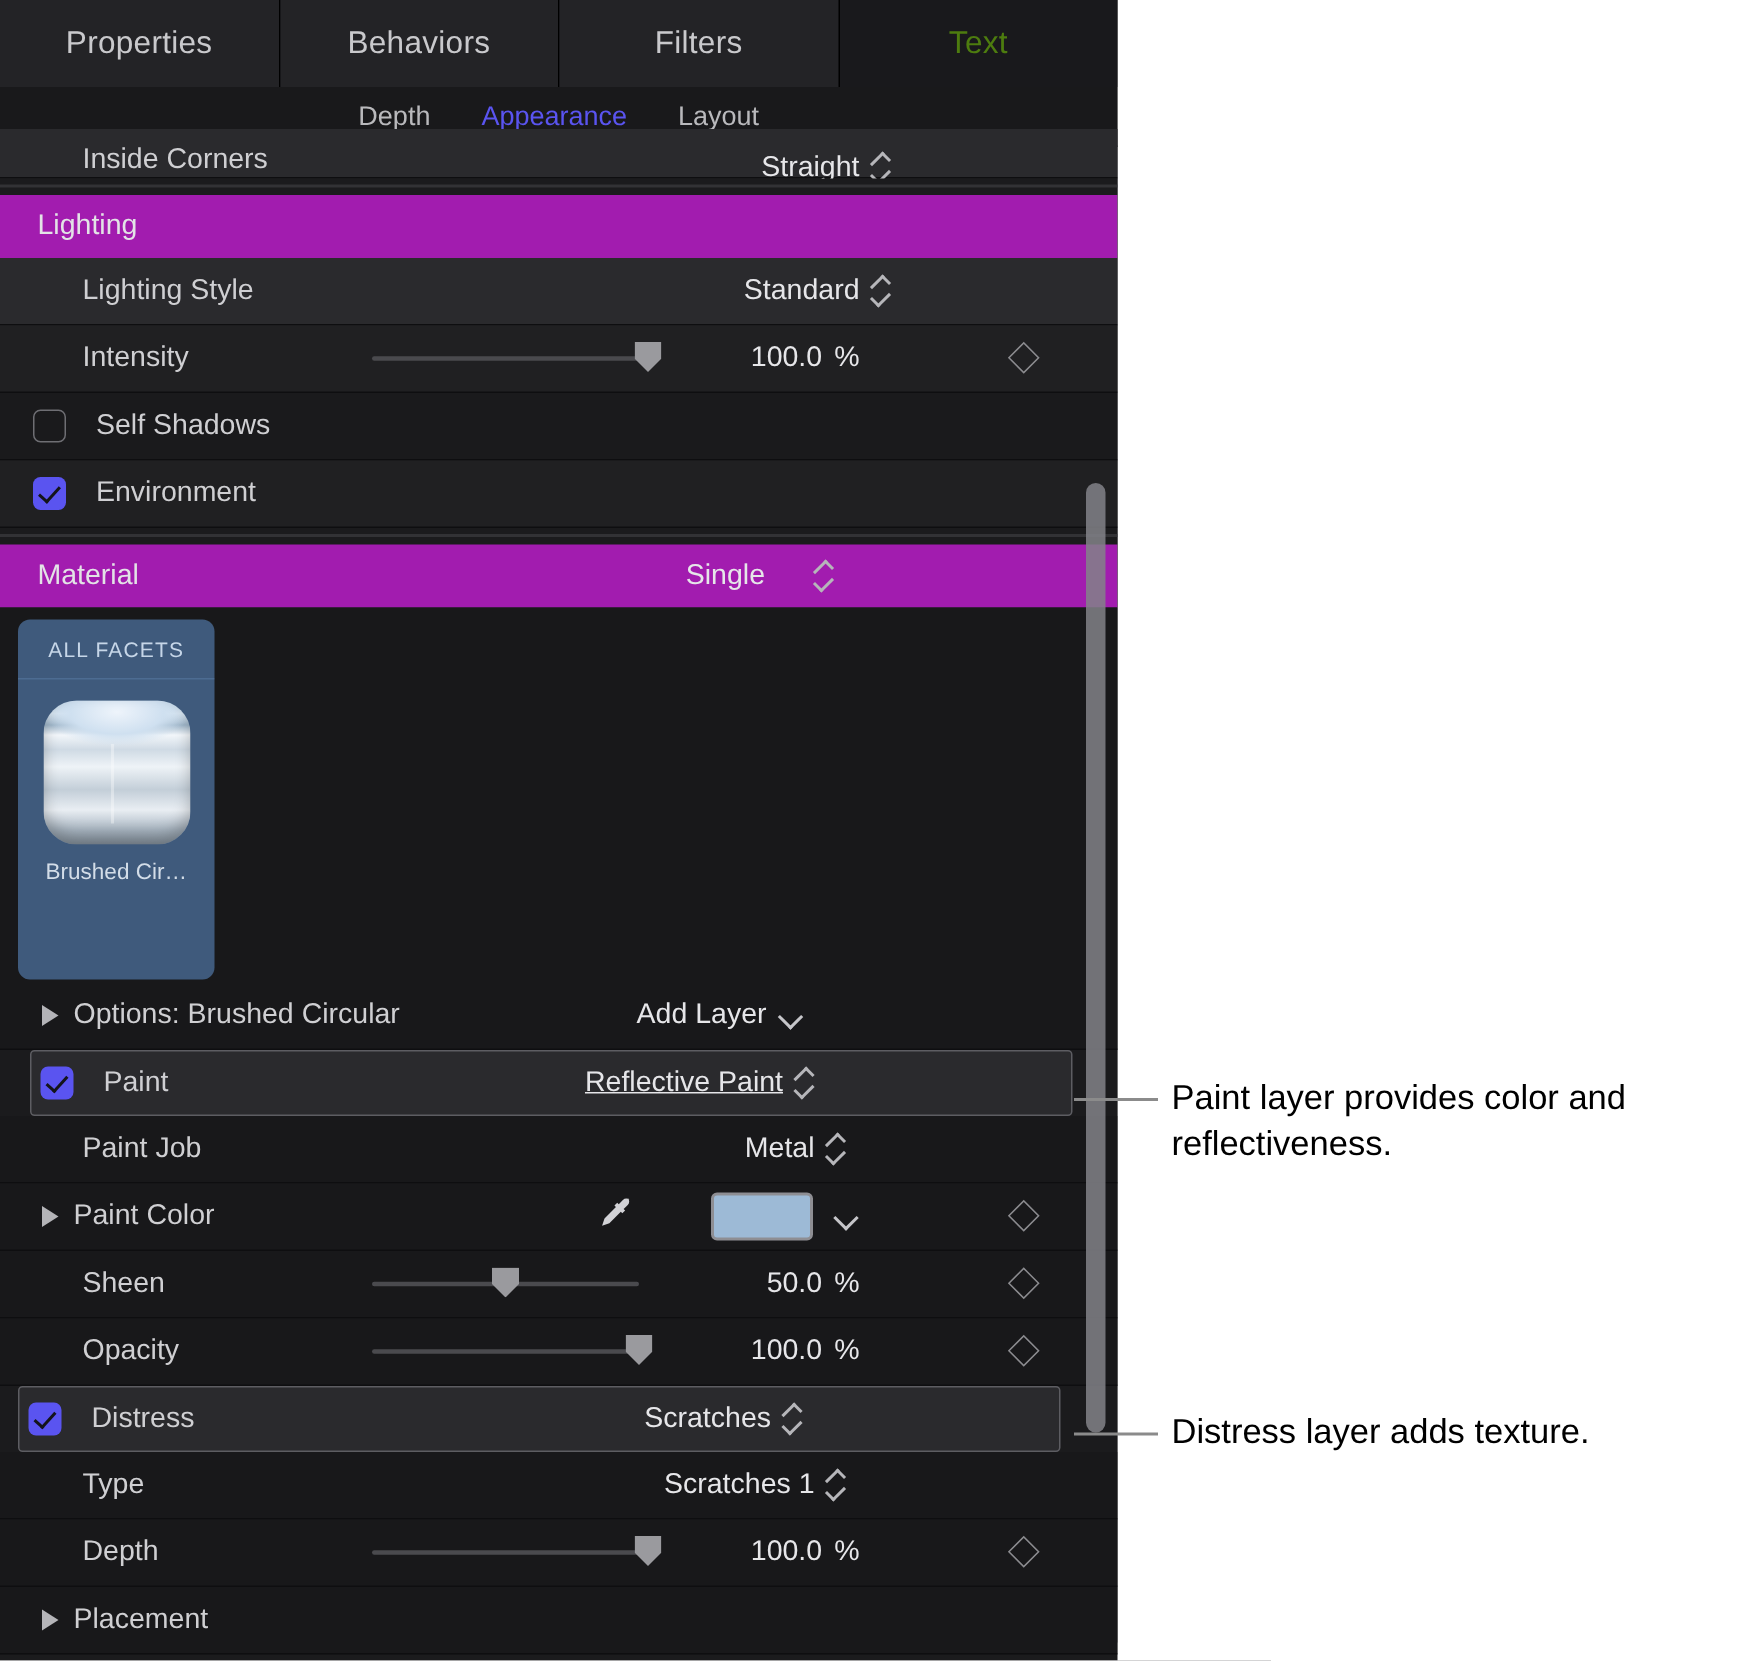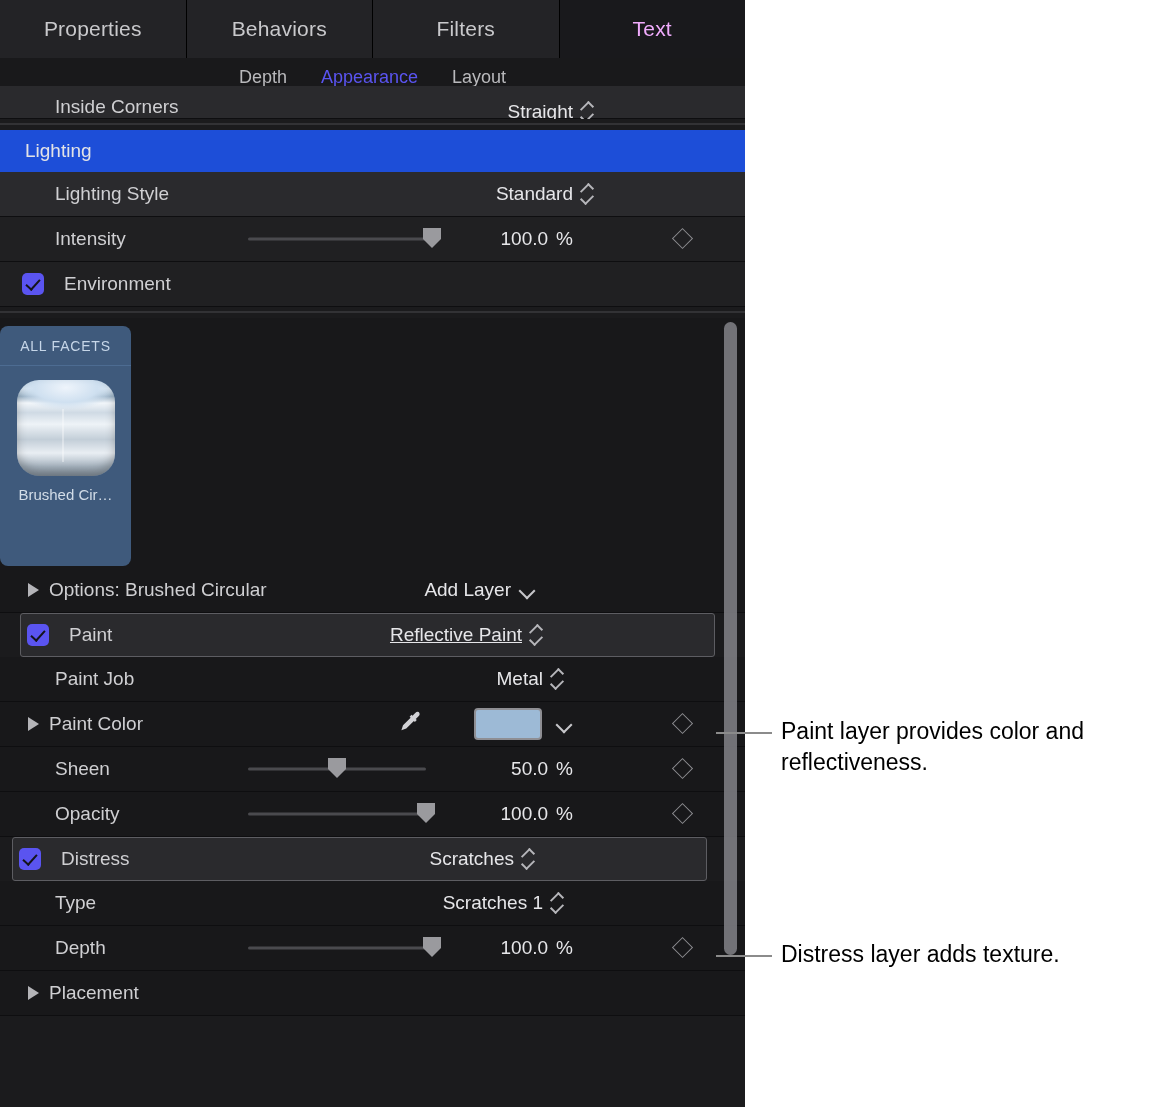--- a/index.html
+++ b/index.html
@@ -25,21 +25,21 @@
     background: #111113;
   }
   .tab {
     flex: 1 1 0; display: flex; align-items: center; justify-content: center;
     font-size: 21px; color: #c9c9cc; letter-spacing: .2px;
     background: #232326;
     border-right: 1px solid #000;
     cursor: default;
   }
   .tab:last-child { border-right: none; }
-  .tab.active { background: #19191c; color: #f0abfc; }
+  .tab.active { background: #19191c; color: #4d7c0f; }
 
   
   .subtabbar {
     display: flex; align-items: center; justify-content: center;
     height: 40px; background: #19191b;
     border-bottom: 1px solid #000;
     gap: 34px;
   }
   .subtab { font-size: 18px; color: #b9b9bc; cursor: default; }
   .subtab.active { color: #5a54f0; }
@@ -129,26 +129,26 @@
 
   
   .divider { height: 11px; background: #1b1b1d; position: relative; }
   .divider::after {
     content:''; position:absolute; left:0; right:0; top:4px; height:2px; background:#323235;
   }
 
   
   .sectitle {
     height: 42px; display:flex; align-items:center;
-    background:#1d4ed8; font-size: 19px; color:#e3e3e6;
+    background:#a21caf; font-size: 19px; color:#e3e3e6;
   }
   .sectitle span { margin-left: 25px; }
 
   
-  .materialwrap { background:#18181a; height: 250px; position: relative; padding: 8px 0 0 0; }
+  .materialwrap { background:#18181a; height: 250px; position: relative; padding: 8px 0 0 12px; }
   .mattile {
     width: 131px; height: 240px; background:#3f5a7c; border-radius: 8px;
     position: relative; overflow: hidden;
   }
   .mattile .cap {
     height: 40px; display:flex; align-items:center; justify-content:center;
     font-size: 14px; color:#c6d6e8; letter-spacing: .8px;
     border-bottom: 1px solid #4d6c92;
   }
   .swatch-img {
@@ -248,28 +248,39 @@
           <div class="track"></div>
           <div class="thumb" style="left:100%;"></div>
         </div>
         <div class="value" style="right:172px;">
           <span>100.0</span>
           <span>%</span>
         </div>
         <div class="diamond"></div>
       </div>
 
+      <div class="row darker">
+        <div class="cb off"></div>
+        <div class="label indent2">Self Shadows</div>
+      </div>
 
       <div class="row dark">
         <div class="cb on"></div>
         <div class="label indent2">Environment</div>
       </div>
 
       <div class="divider"></div>
 
+      <div class="sectitle" style="position:relative;">
+        <span>Material</span>
+        <div class="value" style="right:190px;">
+          <span>Single</span>
+          <span class="steparrow"></span>
+        </div>
+      </div>
 
       <div class="materialwrap">
         <div class="mattile">
           <div class="cap">ALL FACETS</div>
           <div class="swatch-img"></div>
           <div class="mname">Brushed Cir…</div>
         </div>
       </div>
 
       <div class="row plain">

